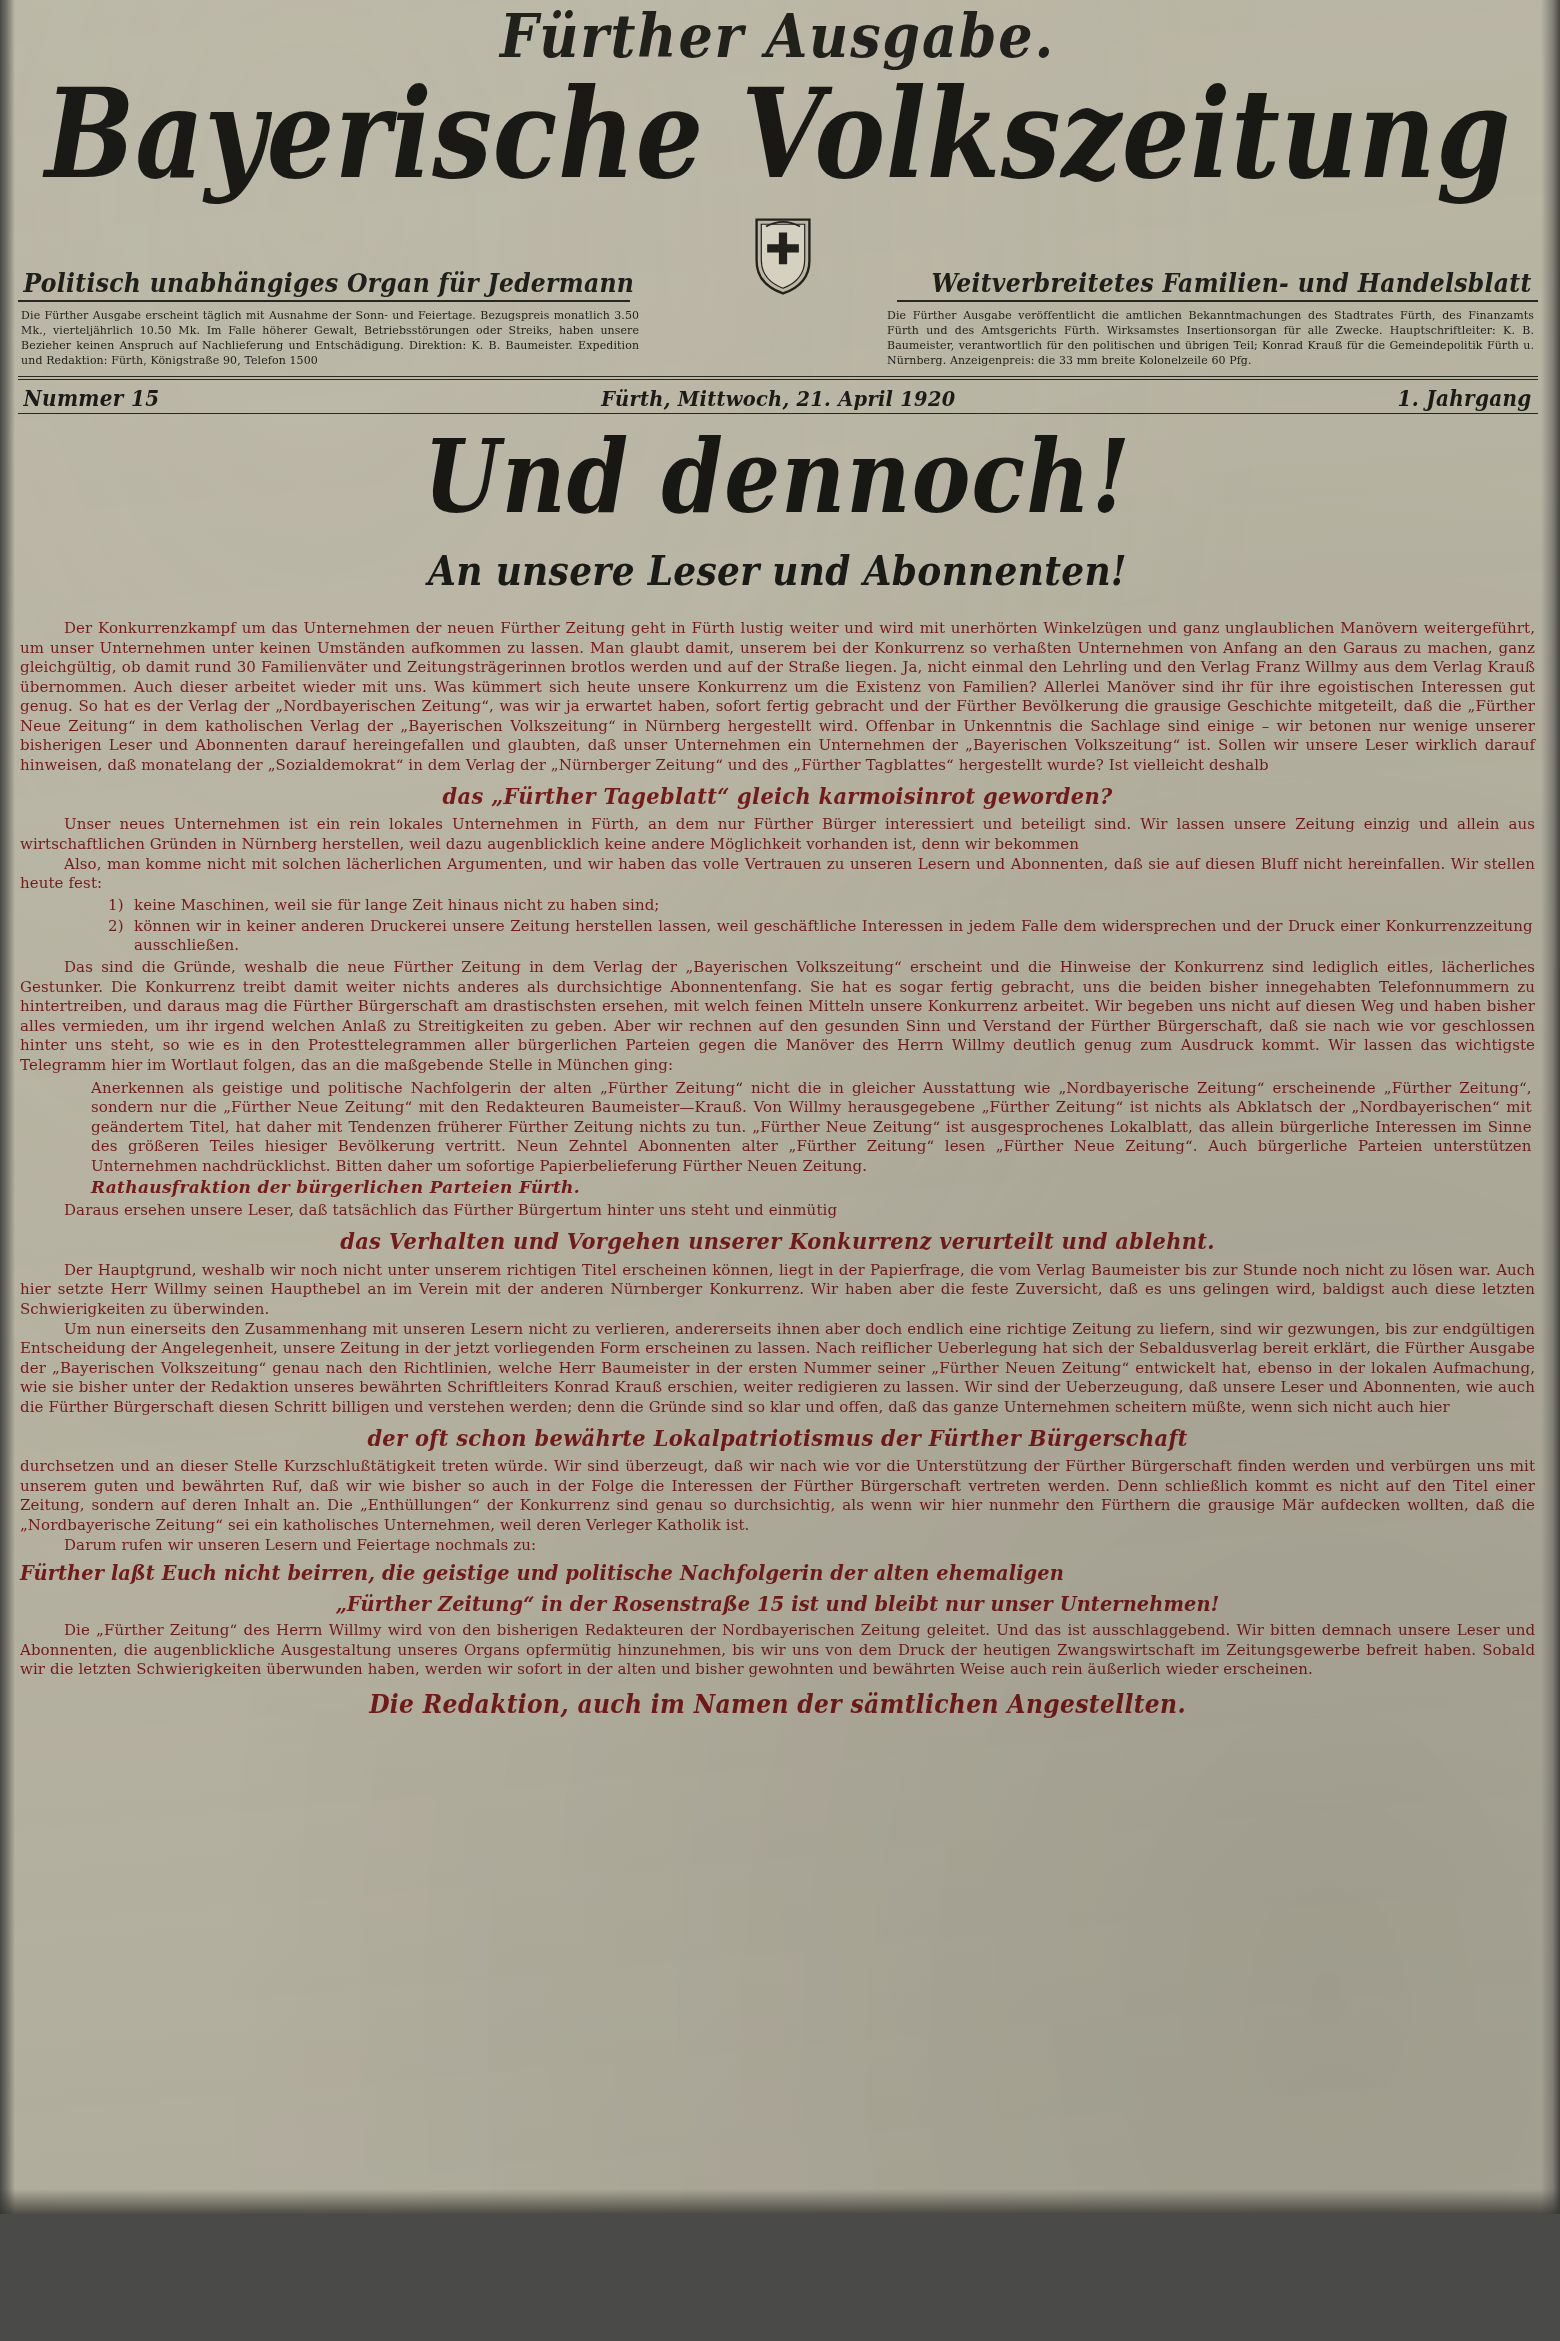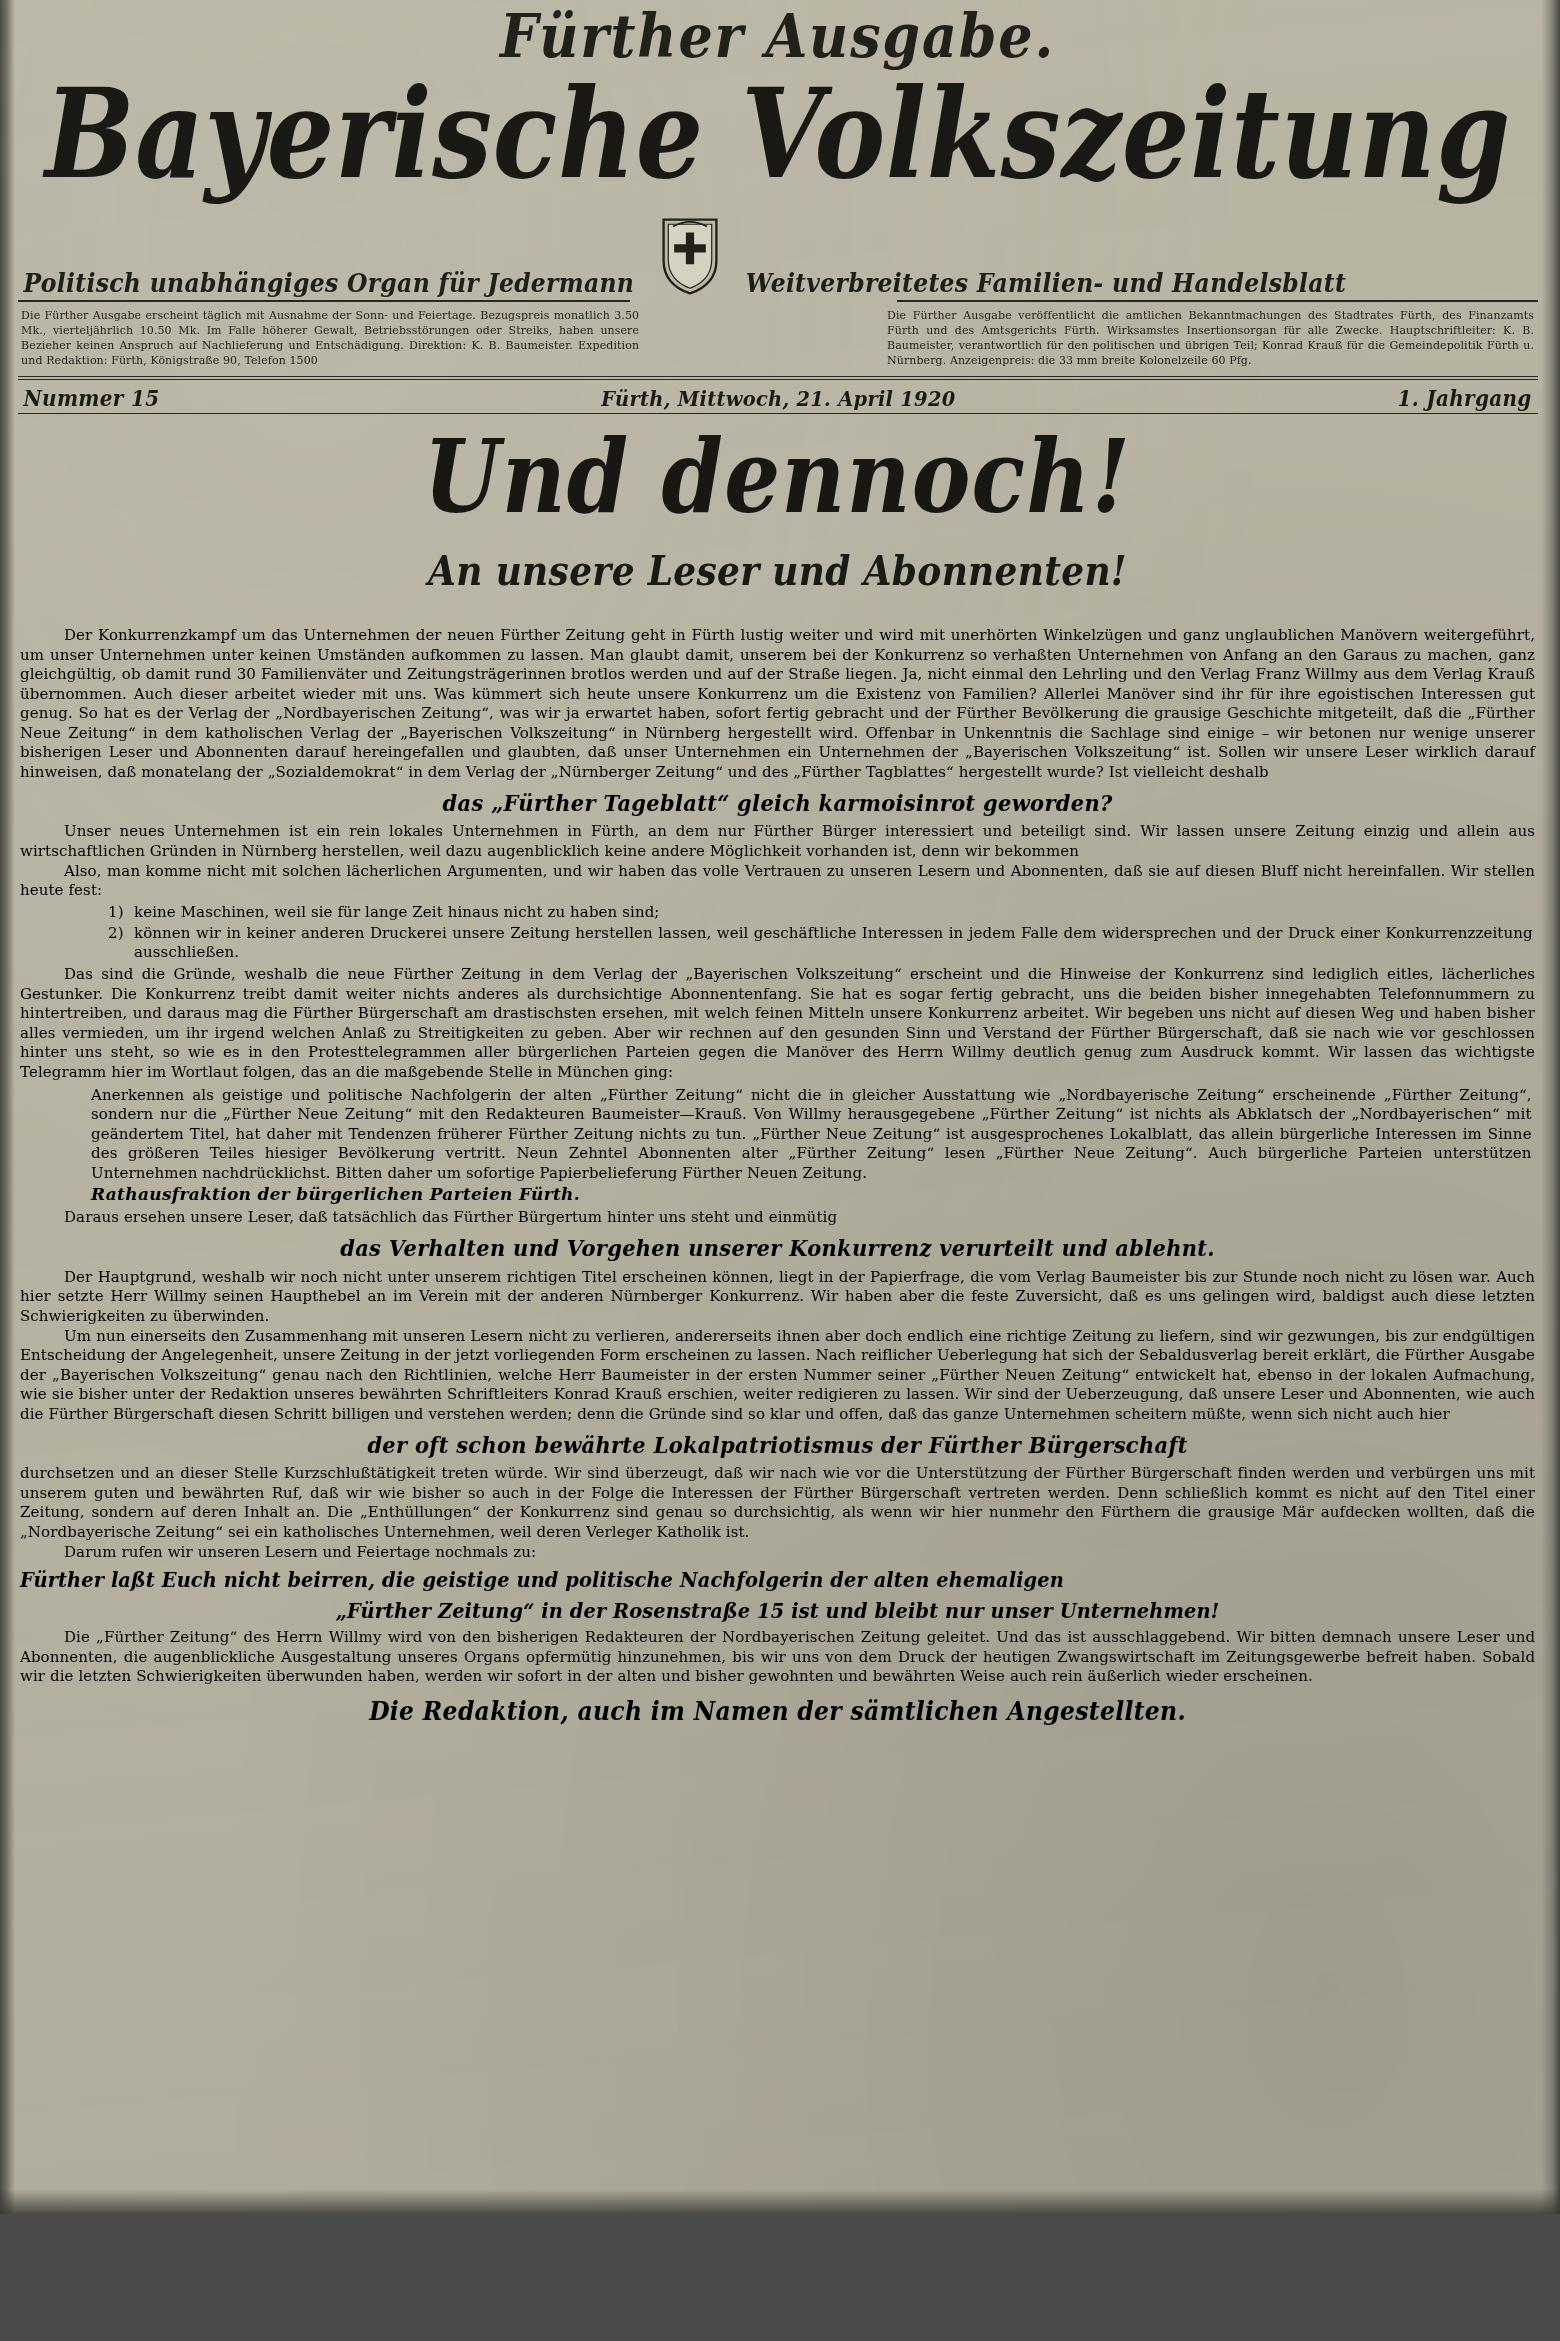--- a/index.html
+++ b/index.html
@@ -82,20 +82,21 @@
     color: #1a1a17;
     font-weight: 700;
     font-style: italic;
     transform: scaleY(1.18) scaleX(1.02);
     transform-origin: center top;
     white-space: nowrap;
   }
   .subtitle-row {
     display: flex;
     align-items: flex-end;
+    justify-content: space-between;
     margin-top: 31px;
     padding: 0 5.9px;
   }
   .subtitle-left, .subtitle-right {
     font-size: 23.5px;
     font-weight: 700;
     font-style: italic;
     letter-spacing: 0.3px;
     color: #21211d;
     flex: 0 0 auto;
@@ -182,25 +183,25 @@
     font-size: 36px;
     font-weight: 700;
     font-style: italic;
     margin-top: 27px;
     color: #1c1c18;
     transform: scaleY(1.12);
   }
 
   
   .body-text {
-    margin-top: 35px;
+    margin-top: 28px;
     font-size: 15px;
     line-height: 1.30;
     text-align: justify;
-    color: #000000;
+    color: #7f1d1d;
     font-family: "DejaVu Serif", serif;
     letter-spacing: 0.1px;
     padding: 0 2.4px;
   }
   .body-text p {
     margin: 0 0 0.6px 0;
     text-indent: 44px;
   }
   .body-text p.noindent { text-indent: 0; }
   .center-head {

